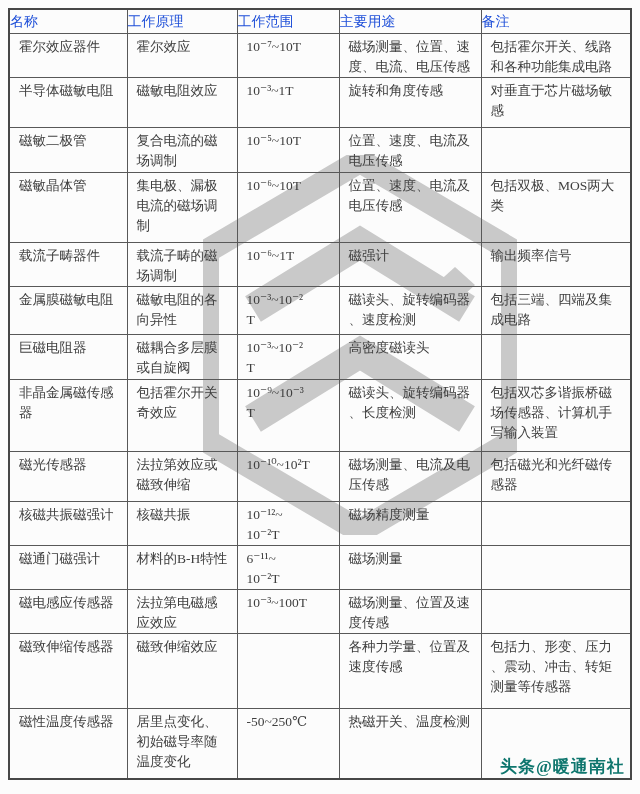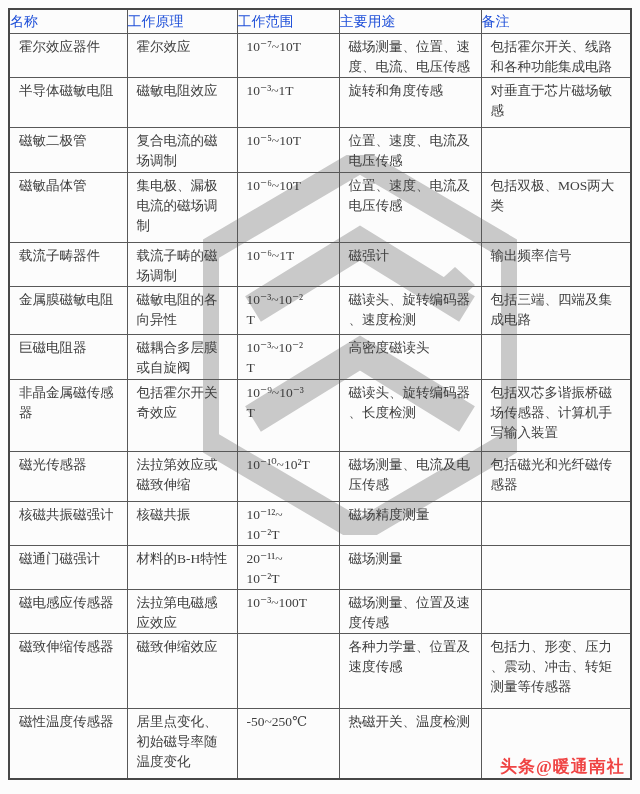--- a/index.html
+++ b/index.html
@@ -206,21 +206,21 @@
         <td>核磁共振磁强计</td>
         <td>核磁共振</td>
         <td>10⁻¹²~
 10⁻²T</td>
         <td>磁场精度测量</td>
         <td></td>
       </tr>
       <tr class="r11">
         <td>磁通门磁强计</td>
         <td>材料的B-H特性</td>
-        <td>20⁻¹¹~
+        <td>6⁻¹¹~
 10⁻²T</td>
         <td>磁场测量</td>
         <td></td>
       </tr>
       <tr class="r12">
         <td>磁电感应传感器</td>
         <td>法拉第电磁感
 应效应</td>
         <td>10⁻³~100T</td>
         <td>磁场测量、位置及速
@@ -242,15 +242,15 @@
         <td>居里点变化、
 初始磁导率随
 温度变化</td>
         <td>-50~250℃</td>
         <td>热磁开关、温度检测</td>
         <td></td>
       </tr>
     </tbody>
   </table>
 
-  <div class="credit" style="color: #ef4444;">头条@暖通南社</div>
+  <div class="credit" style="color: #0f766e;">头条@暖通南社</div>
 
 </div>
 
 </body></html>

